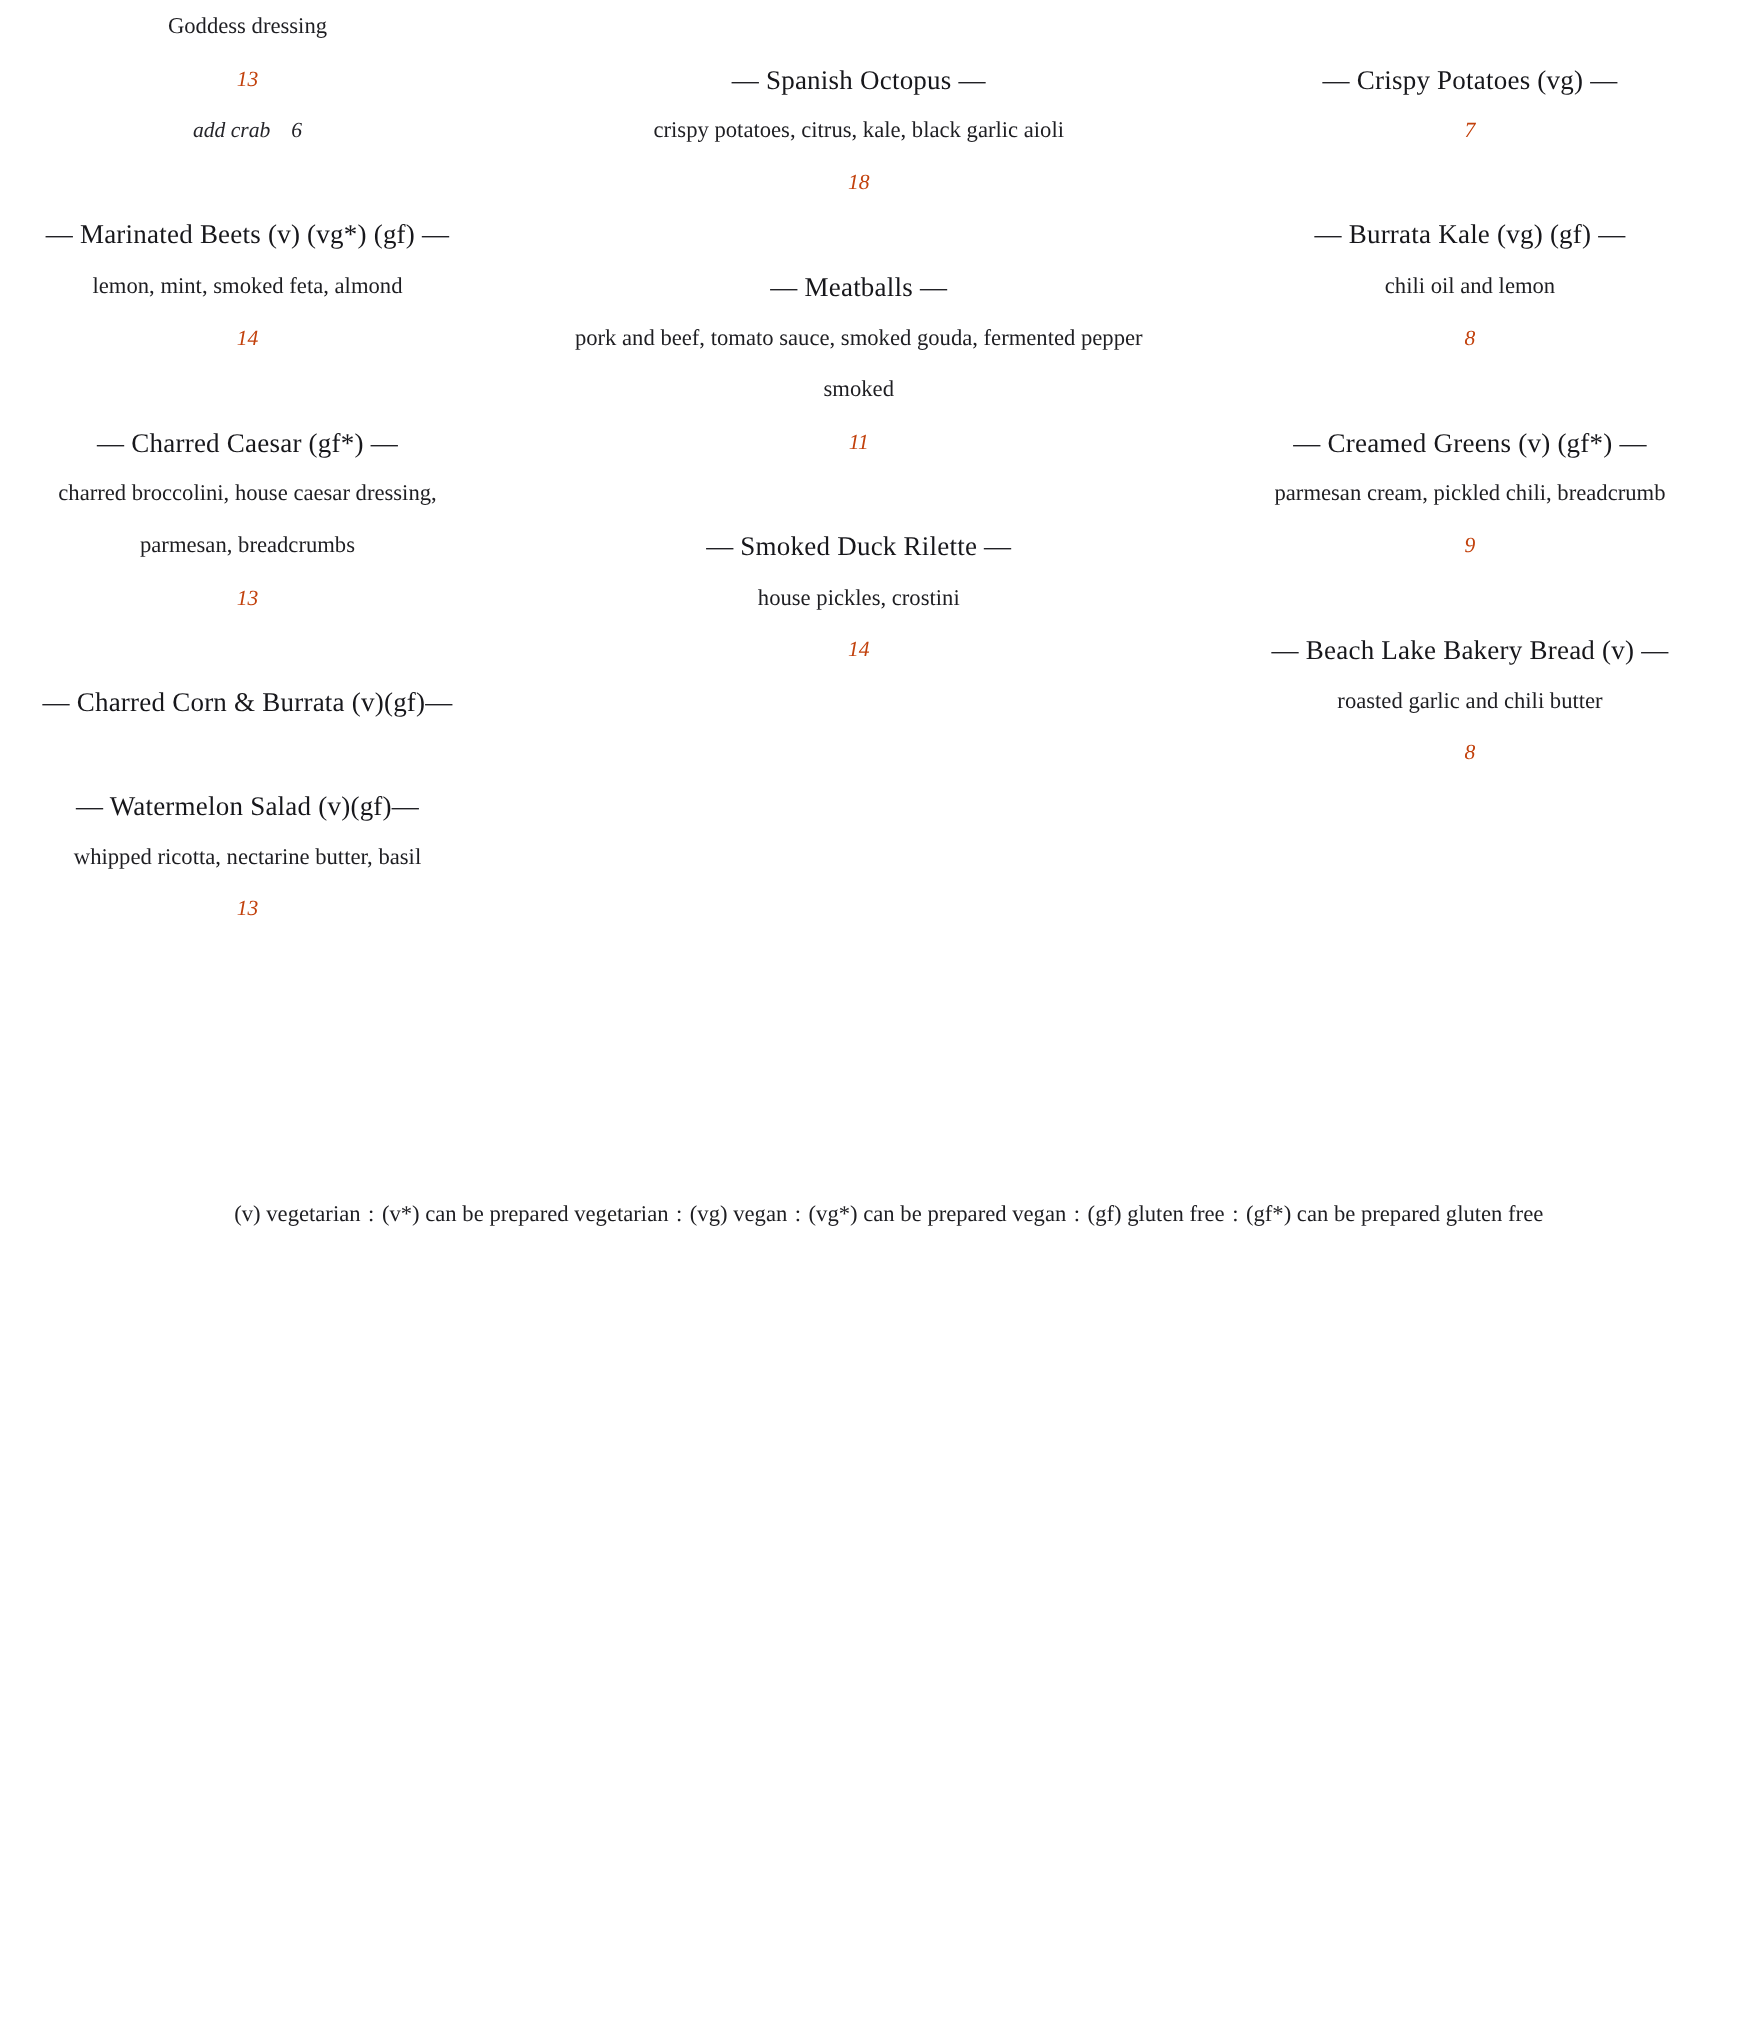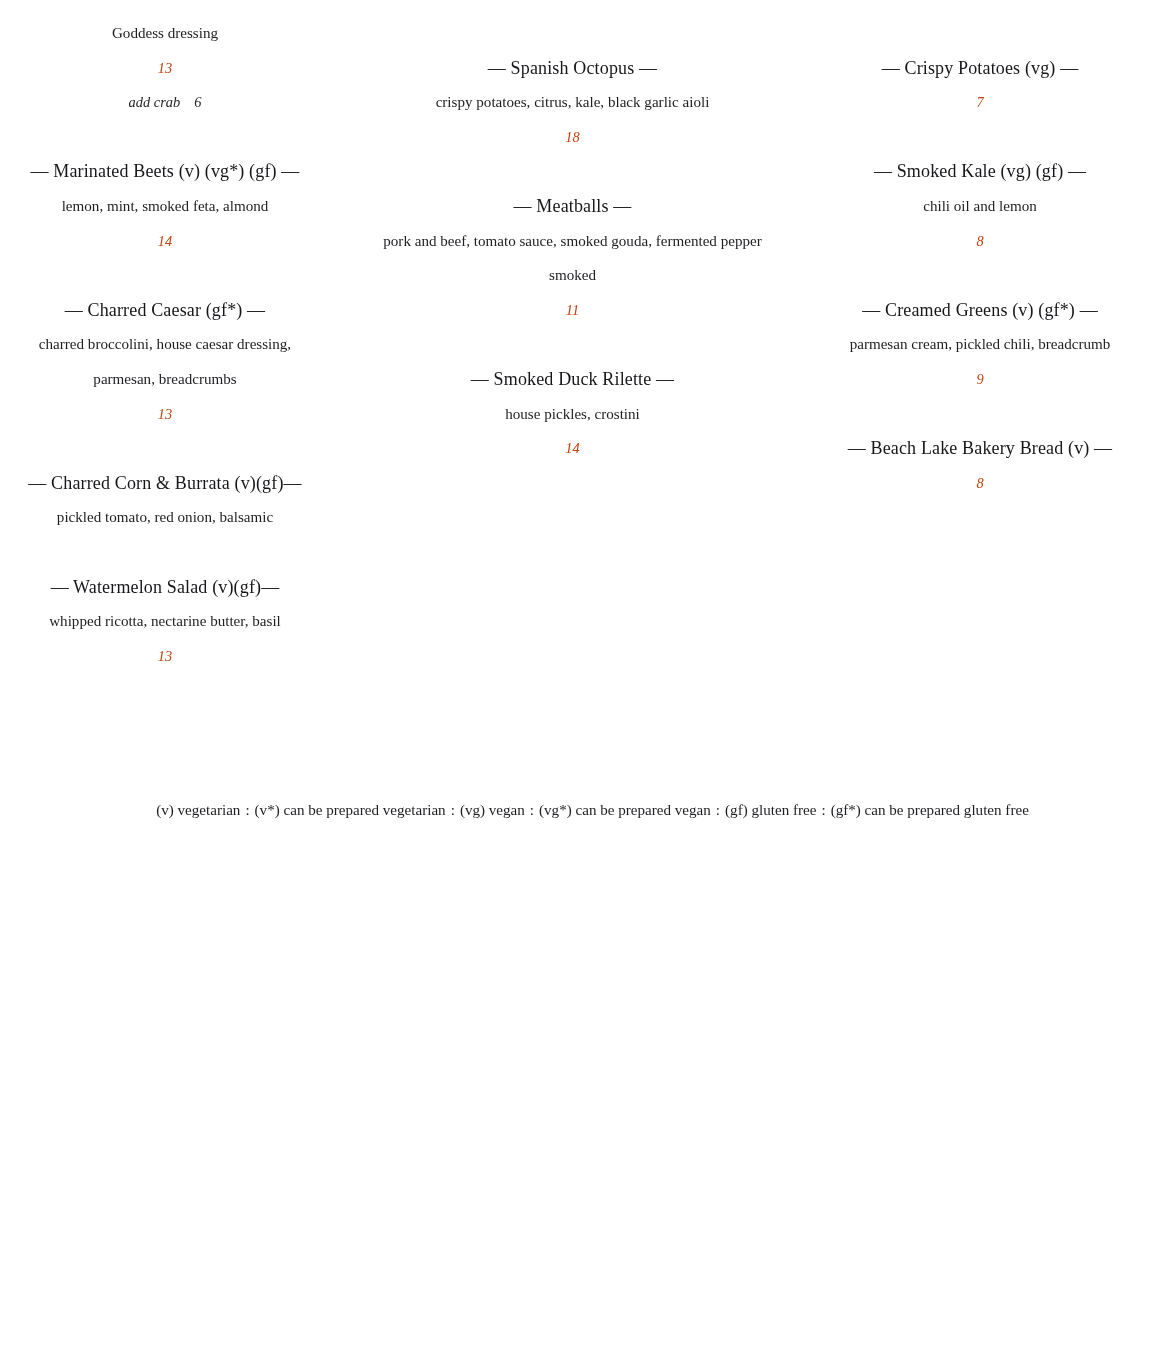--- a/index.html
+++ b/index.html
@@ -28,21 +28,21 @@
 
   .columns {
     position: absolute;
     top: 0;
     left: 0;
     width: 1165px;
   }
 
   .column {
     position: absolute;
-    top: 16px;
+    top: 1px;
   }
   .column.left   { left: 20px;  width: 290px; }
   .column.middle { left: 345px; width: 455px; }
   .column.right  { left: 830px; width: 300px; }
 
   .menu-item {
     width: 100%;
     text-align: center;
   }
 
@@ -122,21 +122,20 @@
         <div class="item-name">—  Charred Caesar (gf*) —</div>
         <div class="item-desc">charred broccolini, house caesar dressing,</div>
         <div class="item-desc">parmesan, breadcrumbs</div>
         <div class="item-price">13</div>
       </div>
 
       <div class="spacer-gap"></div>
 
       <div class="menu-item">
         <div class="item-name">—  Charred Corn &amp; Burrata (v)(gf)—</div>
-        <div class="item-desc">pickled tomato, red onion, balsamic</div>
       </div>
 
       <div class="spacer-gap"></div>
 
       <div class="menu-item">
         <div class="item-name">—  Watermelon Salad (v)(gf)—</div>
         <div class="item-desc">whipped ricotta, nectarine butter, basil</div>
         <div class="item-price">13</div>
       </div>
     </div>
@@ -172,37 +171,38 @@
       <div class="spacer-gap"></div>
 
       <div class="menu-item">
         <div class="item-name">—  Crispy Potatoes (vg) —</div>
         <div class="item-price">7</div>
       </div>
 
       <div class="spacer-gap"></div>
 
       <div class="menu-item">
-        <div class="item-name">—  Smoked Kale (vg) (gf) —</div>
+        <div class="item-name">—  Burrata Kale (vg) (gf) —</div>
         <div class="item-desc">chili oil and lemon</div>
         <div class="item-price">8</div>
       </div>
 
       <div class="spacer-gap"></div>
 
       <div class="menu-item">
         <div class="item-name">—  Creamed Greens (v) (gf*) —</div>
         <div class="item-desc">parmesan cream, pickled chili, breadcrumb</div>
         <div class="item-price">9</div>
       </div>
 
       <div class="spacer-gap"></div>
 
       <div class="menu-item">
         <div class="item-name">—  Beach Lake Bakery Bread (v) —</div>
+        <div class="item-desc">roasted garlic and chili butter</div>
         <div class="item-price">8</div>
       </div>
     </div>
 
   </div>
 
   <div class="legend">
     <span>(v) vegetarian</span><span class="sep">:</span><span>(v*) can be prepared vegetarian</span><span class="sep">:</span><span>(vg) vegan</span><span class="sep">:</span><span>(vg*) can be prepared vegan</span><span class="sep">:</span><span>(gf) gluten free</span><span class="sep">:</span><span>(gf*) can be prepared gluten free</span>
   </div>
 

